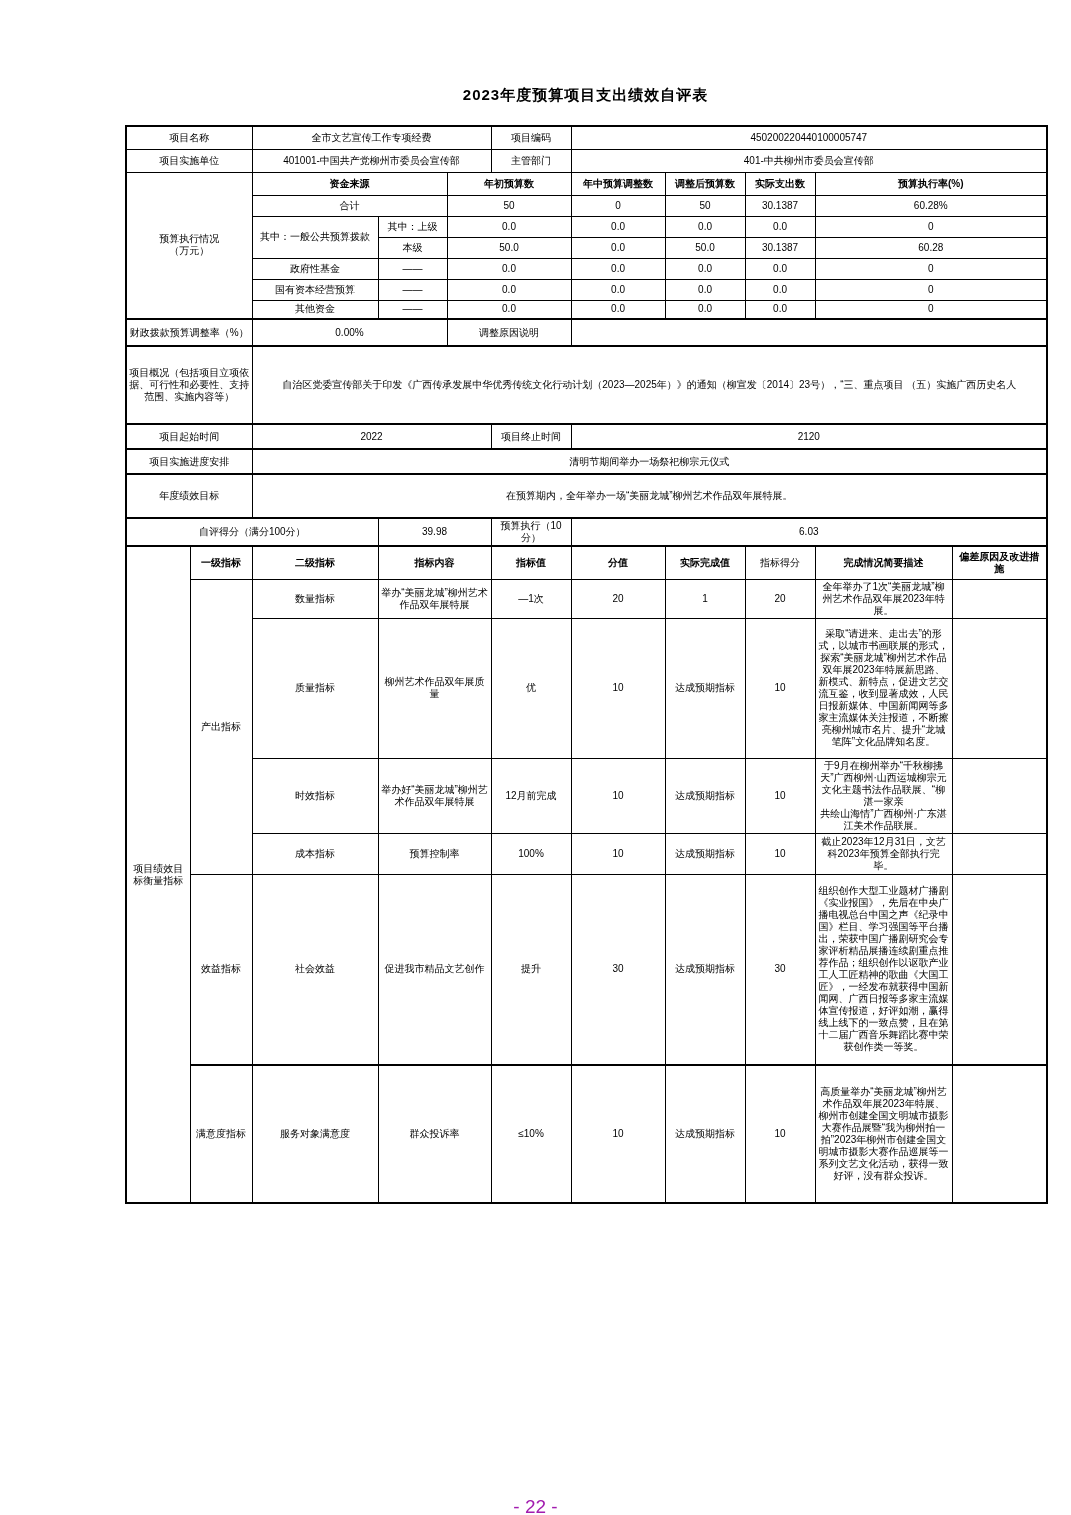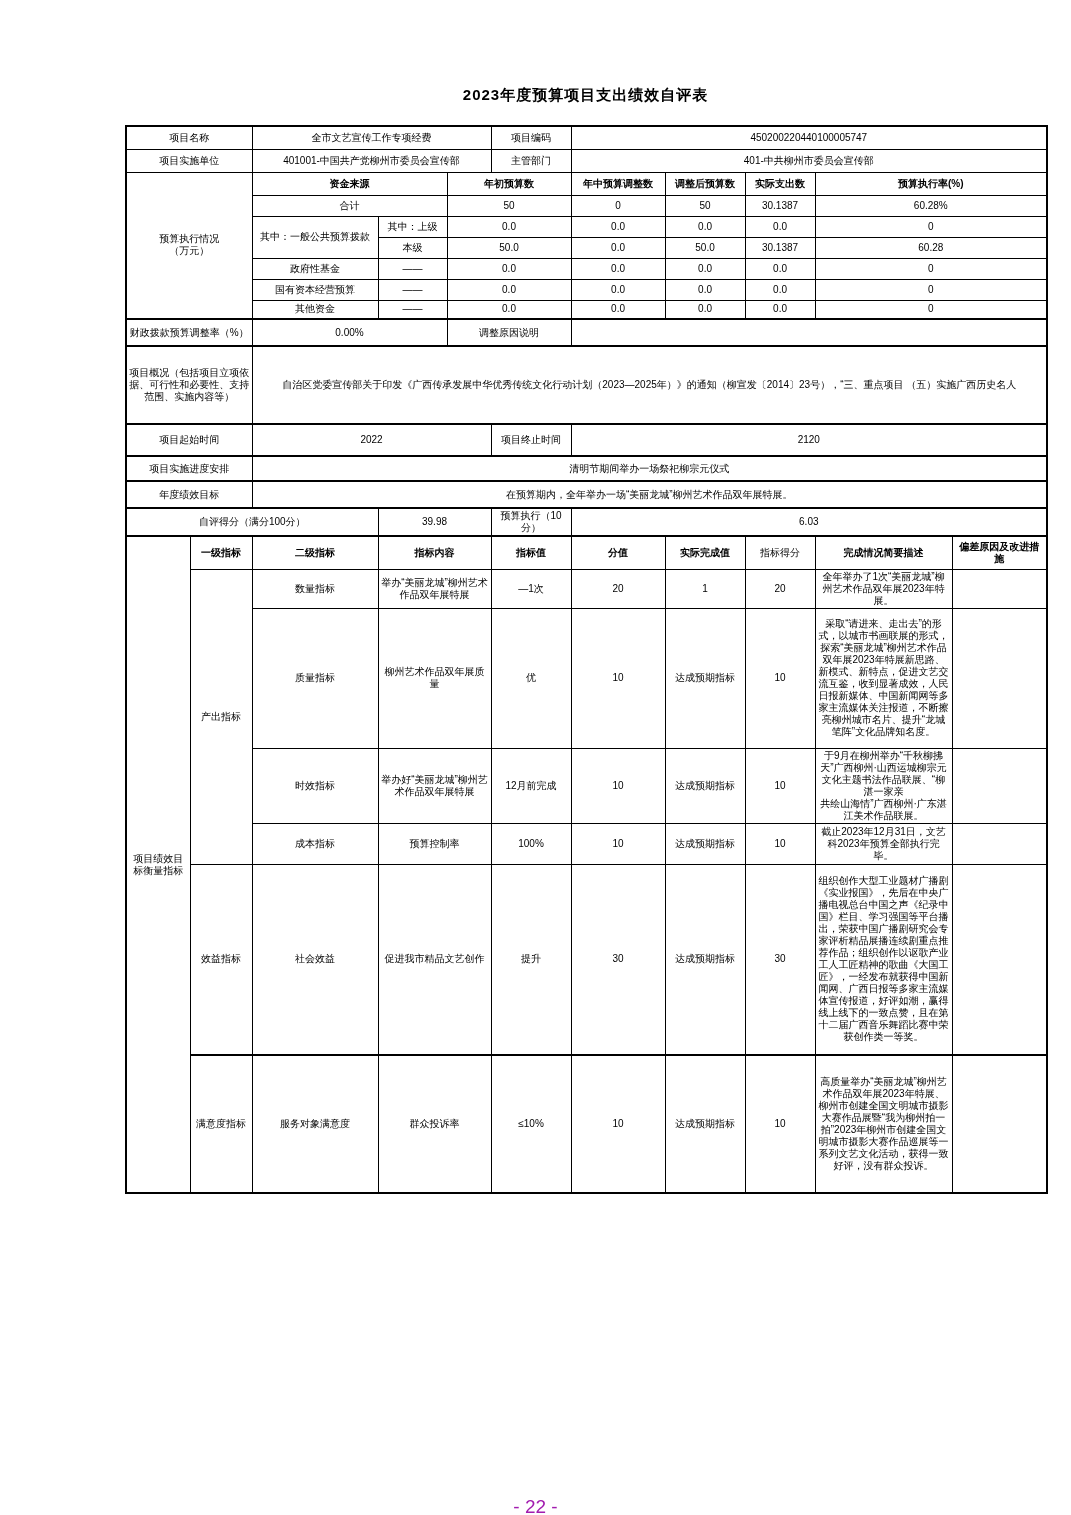--- a/index.html
+++ b/index.html
@@ -145,33 +145,33 @@
     <td colspan="5"></td>
   </tr>
 
   <tr style="height:78px" class="thick">
     <td colspan="2" class="small">项目概况（包括项目立项依据、可行性和必要性、支持范围、实施内容等）</td>
     <td colspan="9" class="tl ovf">
       <span class="nowrap-run">自治区党委宣传部关于印发《广西传承发展中华优秀传统文化行动计划（2023—2025年）》的通知（柳宣发〔2014〕23号），“三、重点项目 （五）实施广西历史名人</span>
     </td>
   </tr>
 
-  <tr style="height:32px" class="thick">
+  <tr style="height:25px" class="thick">
     <td colspan="2">项目起始时间</td>
     <td colspan="3">2022</td>
     <td>项目终止时间</td>
     <td colspan="5">2120</td>
   </tr>
 
   <tr style="height:25px" class="thick">
     <td colspan="2" class="small">项目实施进度安排</td>
     <td colspan="9" class="tl">清明节期间举办一场祭祀柳宗元仪式</td>
   </tr>
 
-  <tr style="height:27px" class="thick">
+  <tr style="height:44px" class="thick">
     <td colspan="2">年度绩效目标</td>
     <td colspan="9" class="tl">在预算期内，全年举办一场“美丽龙城”柳州艺术作品双年展特展。</td>
   </tr>
 
   <tr style="height:25px" class="thick">
     <td colspan="3">自评得分（满分100分）</td>
     <td colspan="2">39.98</td>
     <td class="small">预算执行（10分）</td>
     <td colspan="5">6.03</td>
   </tr>

